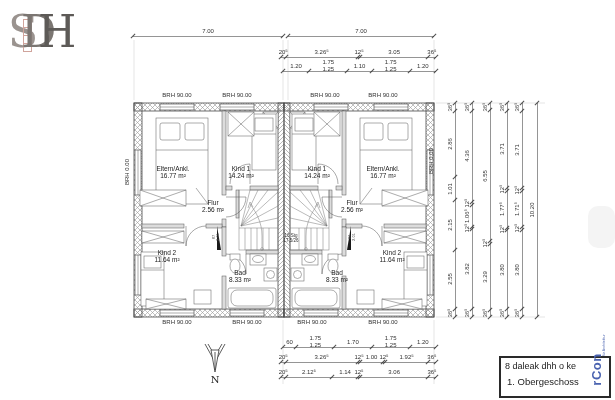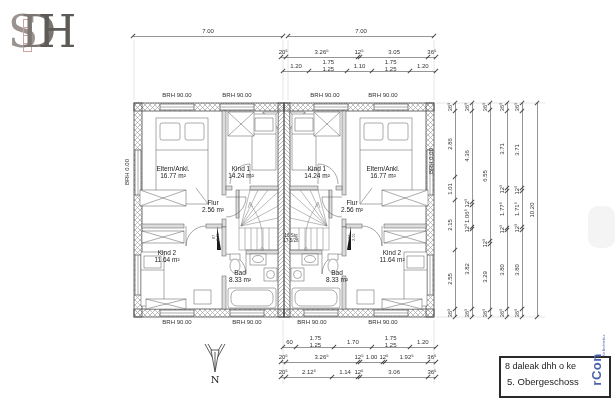--- a/index.html
+++ b/index.html
@@ -162,21 +162,21 @@
 
 <div class="logo">
   <span class="l-s">S</span>
   <div class="ladder"></div>
   <span class="l-d">D</span>
   <span class="l-h">H</span>
 </div>
 
 <div class="titleblock">
   <div class="tb-line1">8 daleak dhh o ke</div>
-  <div class="tb-line2">5. Obergeschoss</div>
+  <div class="tb-line2">1. Obergeschoss</div>
 </div>
 <div class="wm">
   <span class="wmain">rCon</span>
   <span class="wsub">für Architektur</span>
 </div>
 
 <div id="plan-layer">
     <div class="lbl room" style="left: 173px; top: 172px;">
       <div>Eltern/Ankl.</div>
       <div>16.77 m²</div>

